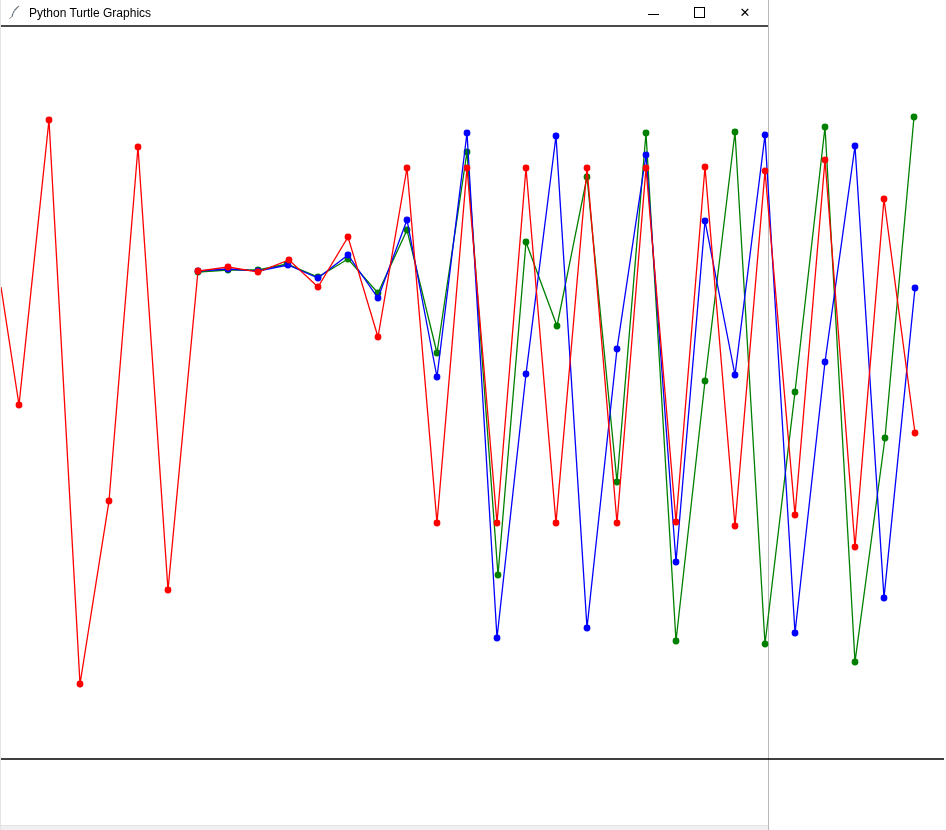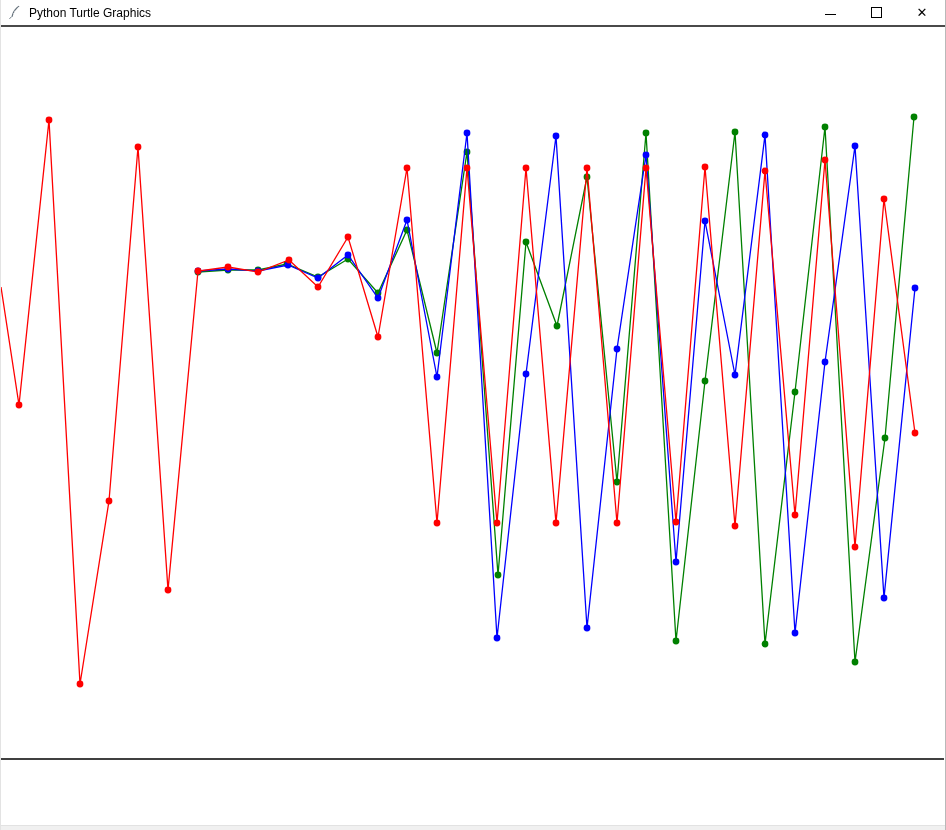--- a/index.html
+++ b/index.html
@@ -1,20 +1,20 @@
 <!DOCTYPE html>
 <html><head>
 <meta charset="utf-8">
 <style>
   html,body{margin:0;padding:0;}
   body{
     width:946px;height:830px;position:relative;overflow:hidden;
     background:#ffffff;font-family:"Liberation Sans",sans-serif;cursor:default;
   }
-  .window{width:946px;height:830px;position:relative;background:#ffffff;
+  .window{width:769px;height:830px;position:relative;background:#ffffff;
     border-left:1px solid #e3e3e3;border-right:1px solid #b9b9b9;box-sizing:border-box;}
   .titlebar{
     position:absolute;top:0;left:0;width:100%;height:25px;background:#ffffff;
     border-bottom:2px solid #4a4a4a;display:flex;align-items:center;z-index:5;
   }
   .titlebar-icon{width:15px;height:15px;margin-left:6px;display:flex;align-items:center;justify-content:center;}
   .titlebar-title{font-size:12px;color:#000000;margin-left:7px;white-space:nowrap;}
   .titlebar-controls{margin-left:auto;display:flex;height:100%;}
   .tb-btn{width:46px;height:25px;display:flex;align-items:center;justify-content:center;background:transparent;border:none;padding:0;}
   .glyph-min{display:block;width:11px;height:0;border-top:1px solid #000000;margin-top:3px;}

